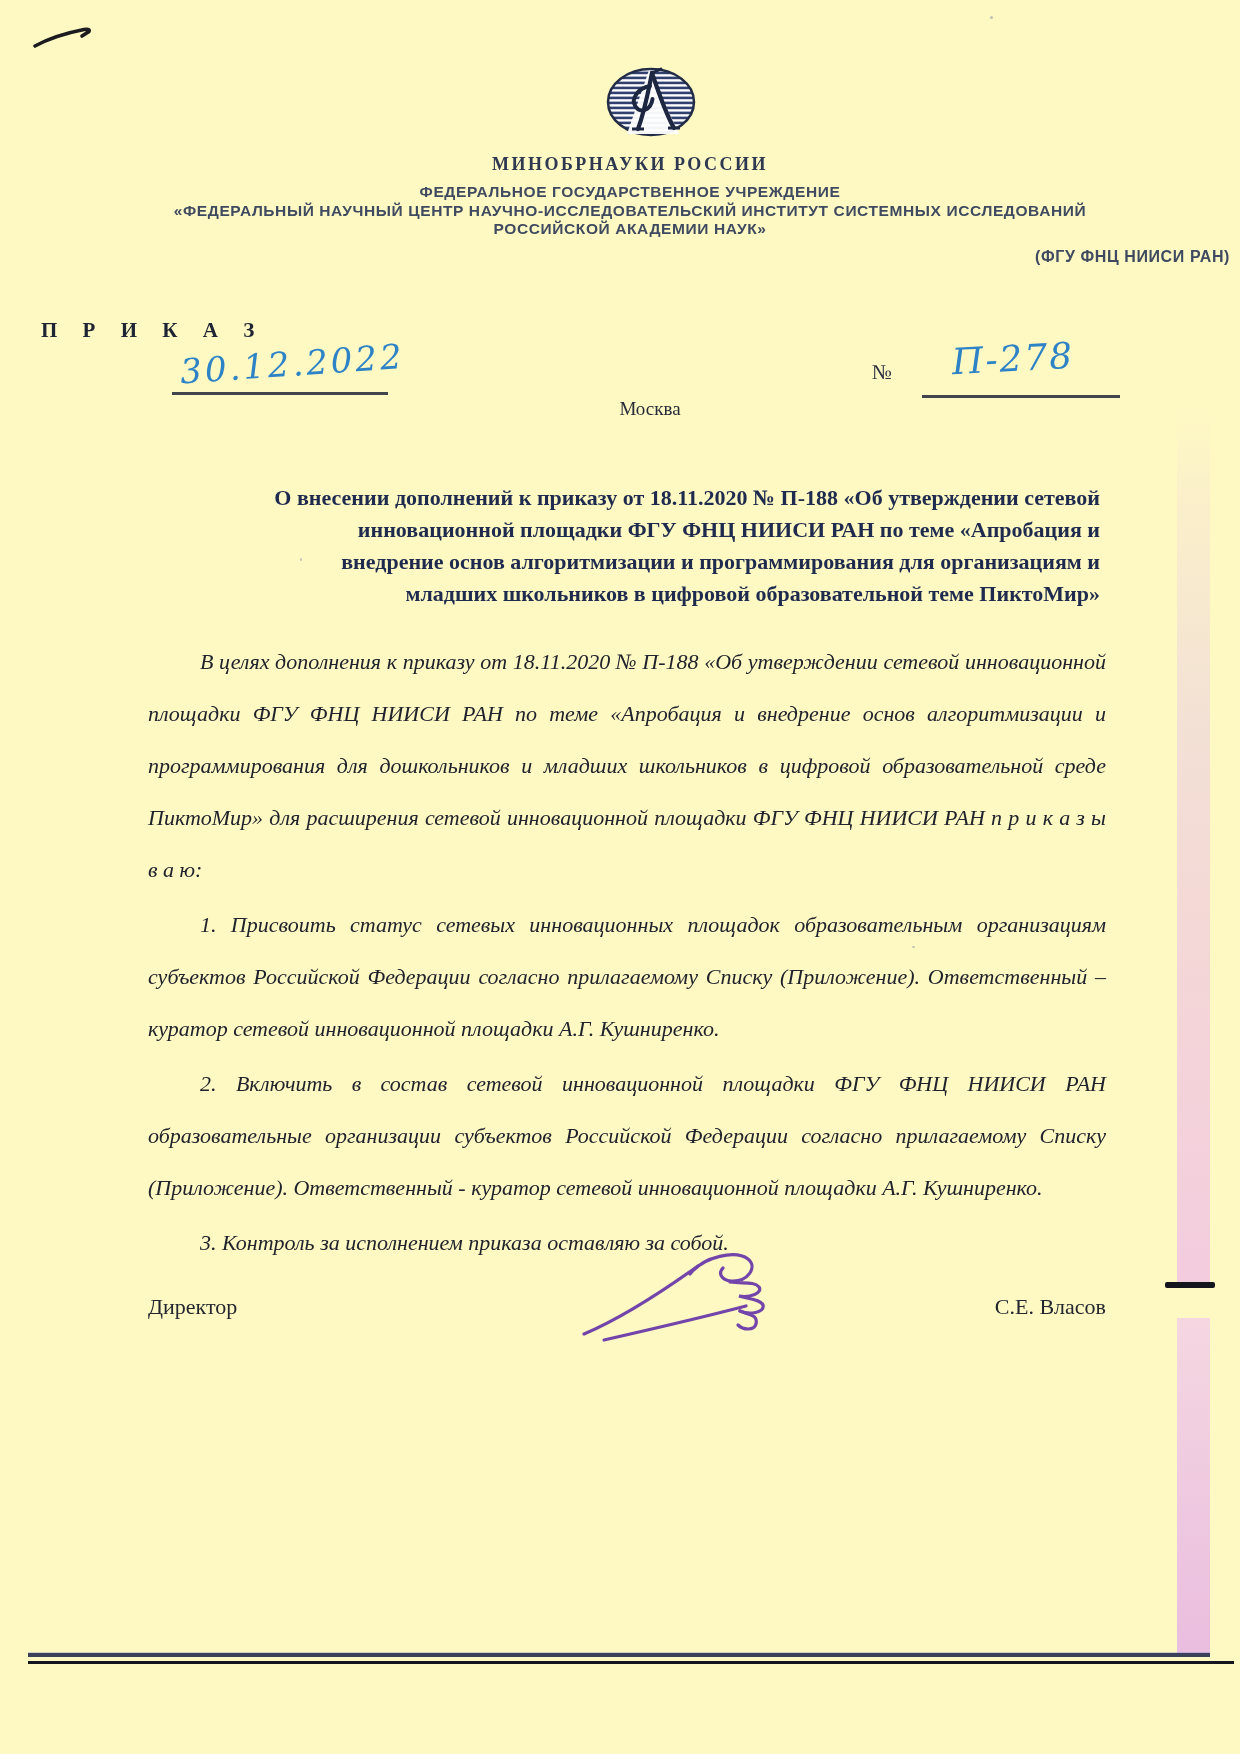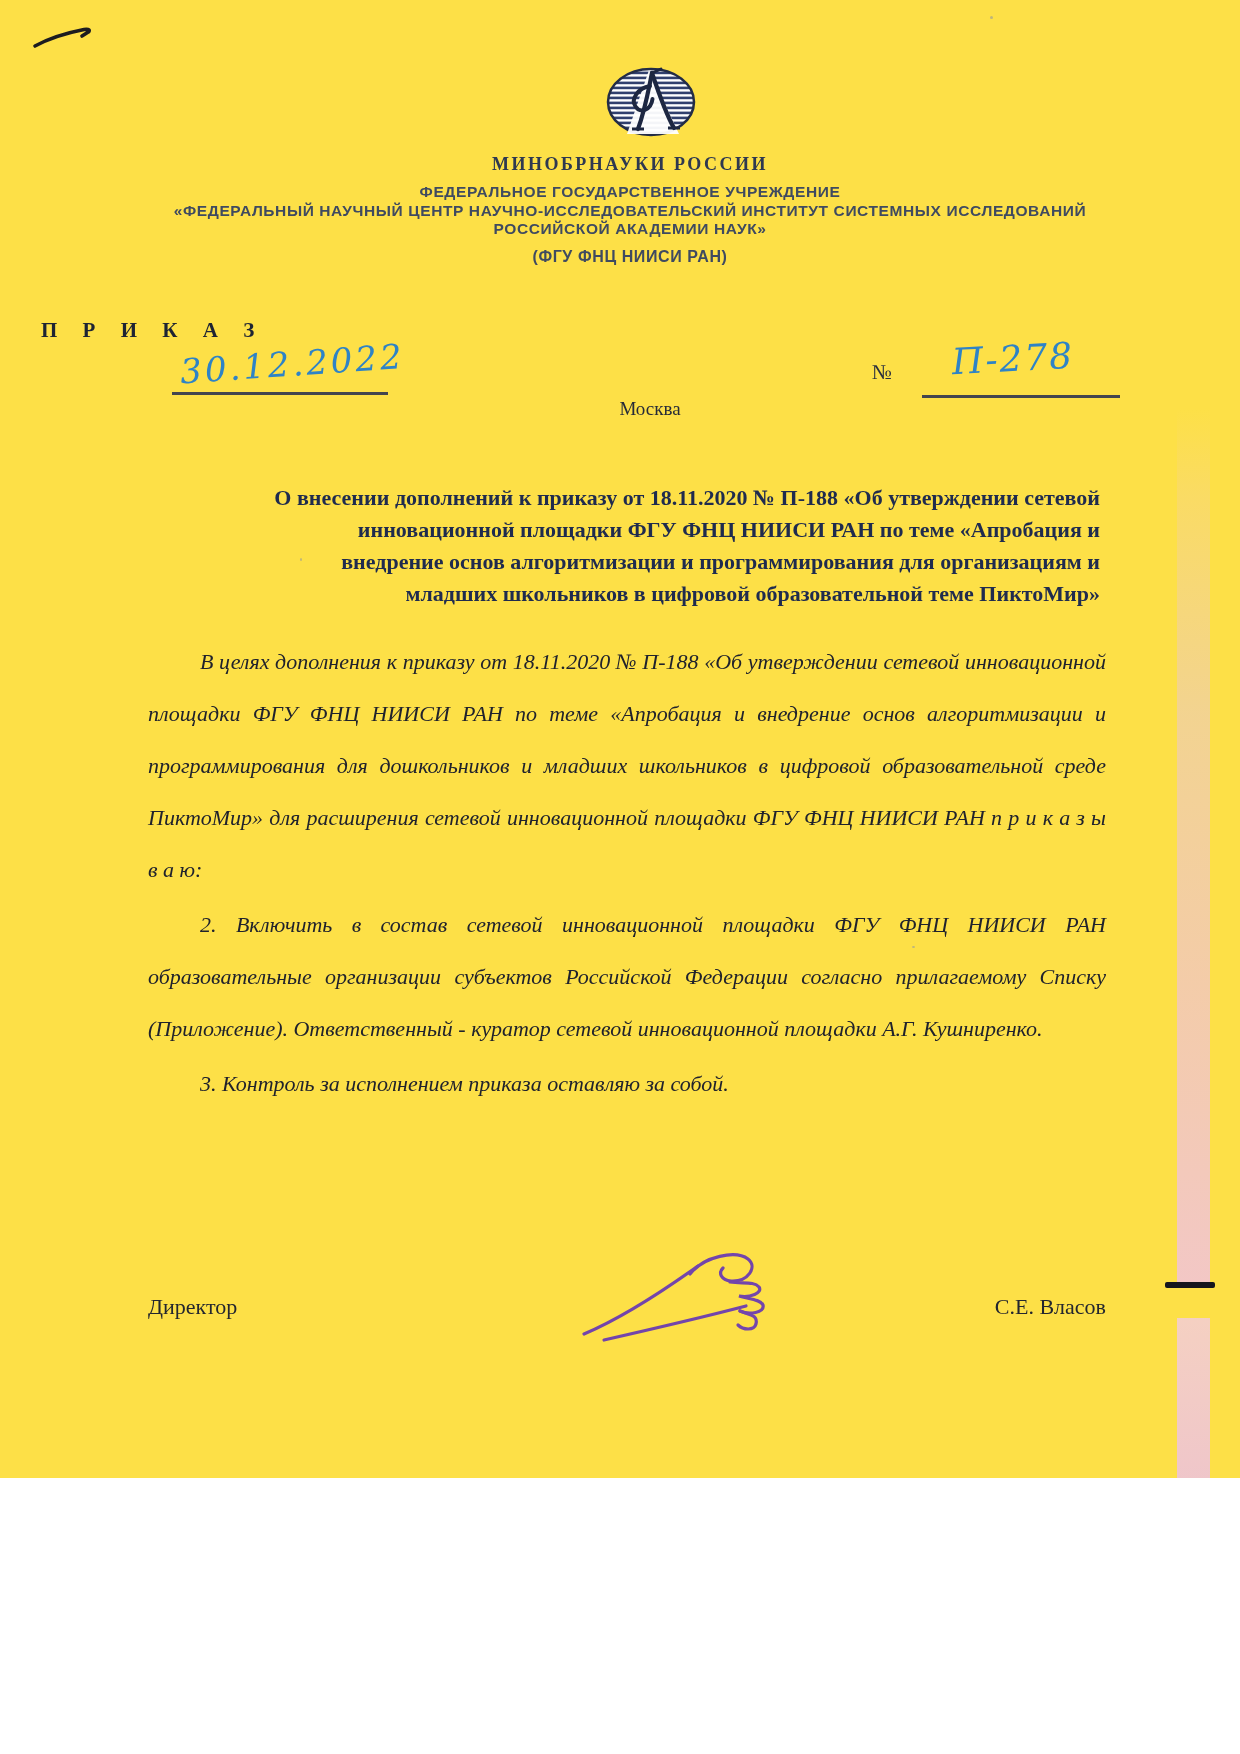--- a/index.html
+++ b/index.html
@@ -1,32 +1,32 @@
 <!DOCTYPE html>
 <html style="--body-text: #20222c; --title-text: #1f2b4e; --header-text: #3f4a60; --ministry-text: #2e3850; --handwriting-blue: #2e83c6; --signature-purple: #7345ab; --scan-band-pink: #eec6e6; --rule-gray: #43454e; --rule-blue: #3b4158; --rule-dark: #14161f;"><head>
 <meta charset="utf-8">
 <style>
   html,body{margin:0;padding:0;background:#ffffff;}
   .page{
-    position:relative;width:1240px;height:1478px;background:#fde047;
+    position:relative;width:1240px;height:1754px;background:#fef9c3;
     overflow:hidden;font-family:"Liberation Serif",serif;color:var(--body-text,#20222c);
   }
   
   .header{position:absolute;top:66px;left:30px;width:1200px;text-align:center;}
   .logo-wrap{display:inline-block;margin-left:42px;}
   .ministry{
     margin-top:12px;font-family:"Liberation Serif",serif;font-weight:bold;
     font-size:18px;letter-spacing:2.5px;color:var(--ministry-text,#2e3850);
   }
   .org-line{
     font-family:"Liberation Sans",sans-serif;font-weight:bold;
     font-size:15.5px;letter-spacing:0.6px;color:var(--header-text,#3f4a60);line-height:18.5px;
   }
   .org-type{margin-top:8px;}
-  .org-abbrev{margin-top:9px;font-size:16px;}
+  .org-abbrev{margin-top:9px;font-size:16px;text-align:right;}
   
   .doc-type{
     position:absolute;top:318px;left:41px;width:1200px;text-align:left;
     font-weight:bold;font-size:21px;letter-spacing:10px;color:#1e2433;
   }
   .hand{
     font-family:"DejaVu Serif",serif;font-style:italic;
     color:var(--handwriting-blue,#2e83c6);
   }
   .date-hand{
@@ -127,20 +127,21 @@
 
   <div class="subject">
     <div>О внесении дополнений к приказу от 18.11.2020 № П-188 «Об утверждении сетевой</div>
     <div>инновационной площадки ФГУ ФНЦ НИИСИ РАН по теме «Апробация и</div>
     <div>внедрение основ алгоритмизации и программирования для организациям и</div>
     <div>младших школьников в цифровой образовательной теме ПиктоМир»</div>
   </div>
 
   <div class="body-text">
     <p>В целях дополнения к приказу от 18.11.2020 № П-188 «Об утверждении сетевой инновационной площадки ФГУ ФНЦ НИИСИ РАН по теме «Апробация и внедрение основ алгоритмизации и программирования для дошкольников и младших школьников в цифровой образовательной среде ПиктоМир» для расширения сетевой инновационной площадки ФГУ ФНЦ НИИСИ РАН п р и к а з ы в а ю:</p>
+    <p>1. Присвоить статус сетевых инновационных площадок образовательным организациям субъектов Российской Федерации согласно прилагаемому Списку (Приложение). Ответственный – куратор сетевой инновационной площадки А.Г. Кушниренко.</p>
     <p>2. Включить в состав сетевой инновационной площадки ФГУ ФНЦ НИИСИ РАН образовательные организации субъектов Российской Федерации согласно прилагаемому Списку (Приложение). Ответственный - куратор сетевой инновационной площадки А.Г. Кушниренко.</p>
     <p>3. Контроль за исполнением приказа оставляю за собой.</p>
   </div>
 
   <div class="sig-row">
     <span>Директор</span>
     <span>С.Е. Власов</span>
   </div>
 
   <div class="sig-scribble">

